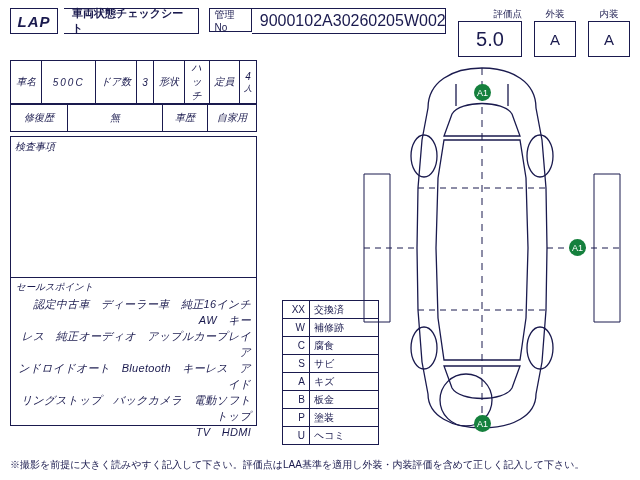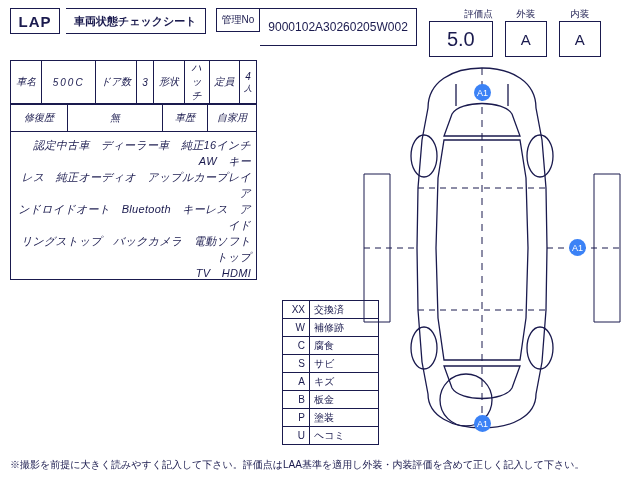--- a/index.html
+++ b/index.html
@@ -2,25 +2,25 @@
 <html><head>
 <meta charset="utf-8">
 <style>
   html,body{margin:0;padding:0;background:#fff;}
   body{width:640px;height:480px;font-family:"Liberation Sans",sans-serif;color:#1a1a4e;}
   .sheet{position:relative;width:640px;height:480px;box-sizing:border-box;padding:8px 10px;}
 
   
   .hdr{display:flex;align-items:flex-start;gap:6px;}
   .logo-box{width:48px;height:24px;border:1.5px solid #1a1a4e;display:flex;align-items:center;justify-content:center;}
-  .logo-text{font-weight:bold;font-size:15px;letter-spacing:1px;color:#1a1a4e;}
+  .logo-text{font-style:italic;font-weight:bold;font-size:15px;letter-spacing:1px;color:#1a1a4e;}
   .title-box{height:24px;border:1.5px solid #1a1a4e;border-left:none;padding:0 8px;display:flex;align-items:center;font-size:11px;font-weight:bold;}
   .kanri{height:24px;display:flex;align-items:stretch;margin-left:4px;}
   .kanri .lab{border:1px solid #1a1a4e;padding:8px 5px;display:flex;align-items:center;font-size:10px;}
-  .kanri .val{border:1px solid #1a1a4e;border-left:none;padding:18px 8px;display:flex;align-items:center;font-size:12px;min-width:128px;}
+  .kanri .val{border:1px solid #1a1a4e;border-left:none;padding:12px 8px;display:flex;align-items:center;font-size:16px;min-width:128px;}
 
   .score-wrap{margin-left:6px;text-align:right;}
   .score-lab{font-size:9.5px;}
   .score-box{width:62px;height:34px;border:1px solid #1a1a4e;display:flex;align-items:center;justify-content:center;font-size:20px;}
   .grade-wrap{margin-left:6px;text-align:center;}
   .grade-lab{font-size:9.5px;}
   .grade-box{width:40px;height:34px;border:1px solid #1a1a4e;display:flex;align-items:center;justify-content:center;font-size:15px;}
 
   
   .left{position:absolute;left:10px;top:60px;width:247px;font-style:italic;}
@@ -40,21 +40,21 @@
 
   
   .legend{position:absolute;left:282px;top:300px;border-collapse:collapse;}
   .legend td{border:1px solid #1a1a4e;font-size:10px;height:17px;padding:0 4px;}
   .legend td.code{width:18px;text-align:right;}
   .legend td.desc{width:60px;}
 
   
   .diagram{position:absolute;left:356px;top:48px;width:272px;height:388px;}
   .diagram svg{display:block;}
-  .marker{position:absolute;width:17px;height:17px;border-radius:50%;background:#3b82f6;color:#fff;font-size:9px;display:flex;align-items:center;justify-content:center;font-family:"Liberation Sans",sans-serif;}
+  .marker{position:absolute;width:17px;height:17px;border-radius:50%;background:#15803d;color:#fff;font-size:9px;display:flex;align-items:center;justify-content:center;font-family:"Liberation Sans",sans-serif;}
 
   
   .note{position:absolute;left:10px;bottom:8px;font-size:10px;}
 </style>
 </head>
 <body>
 
 <div class="sheet">
 
   <div class="hdr">
@@ -107,22 +107,27 @@
       <tbody>
           <tr>
         <td class="lab" style="width:48px">修復歴</td>
         <td class="mid" style="width:86px">無</td>
         <td class="lab" style="width:36px">車歴</td>
         <td class="mid">自家用</td>
       </tr>
     </tbody>
       </table>
 
+    <div class="inspect">
+      <div class="cap">検査事項</div>
+      <div style="margin-top:20px;padding:0 5px;font-size:11px;line-height:15px;"></div>
+    </div>
 
     <div class="sales">
+      <div class="cap">セールスポイント</div>
       <div class="body">
         <div>認定中古車　ディーラー車　純正16インチAW　キー</div>
         <div>レス　純正オーディオ　アップルカープレイ　ア</div>
         <div>ンドロイドオート　Bluetooth　キーレス　アイド</div>
         <div>リングストップ　バックカメラ　電動ソフトトップ</div>
         <div>　TV　HDMI</div>
       </div>
     </div>
   </div>
 

